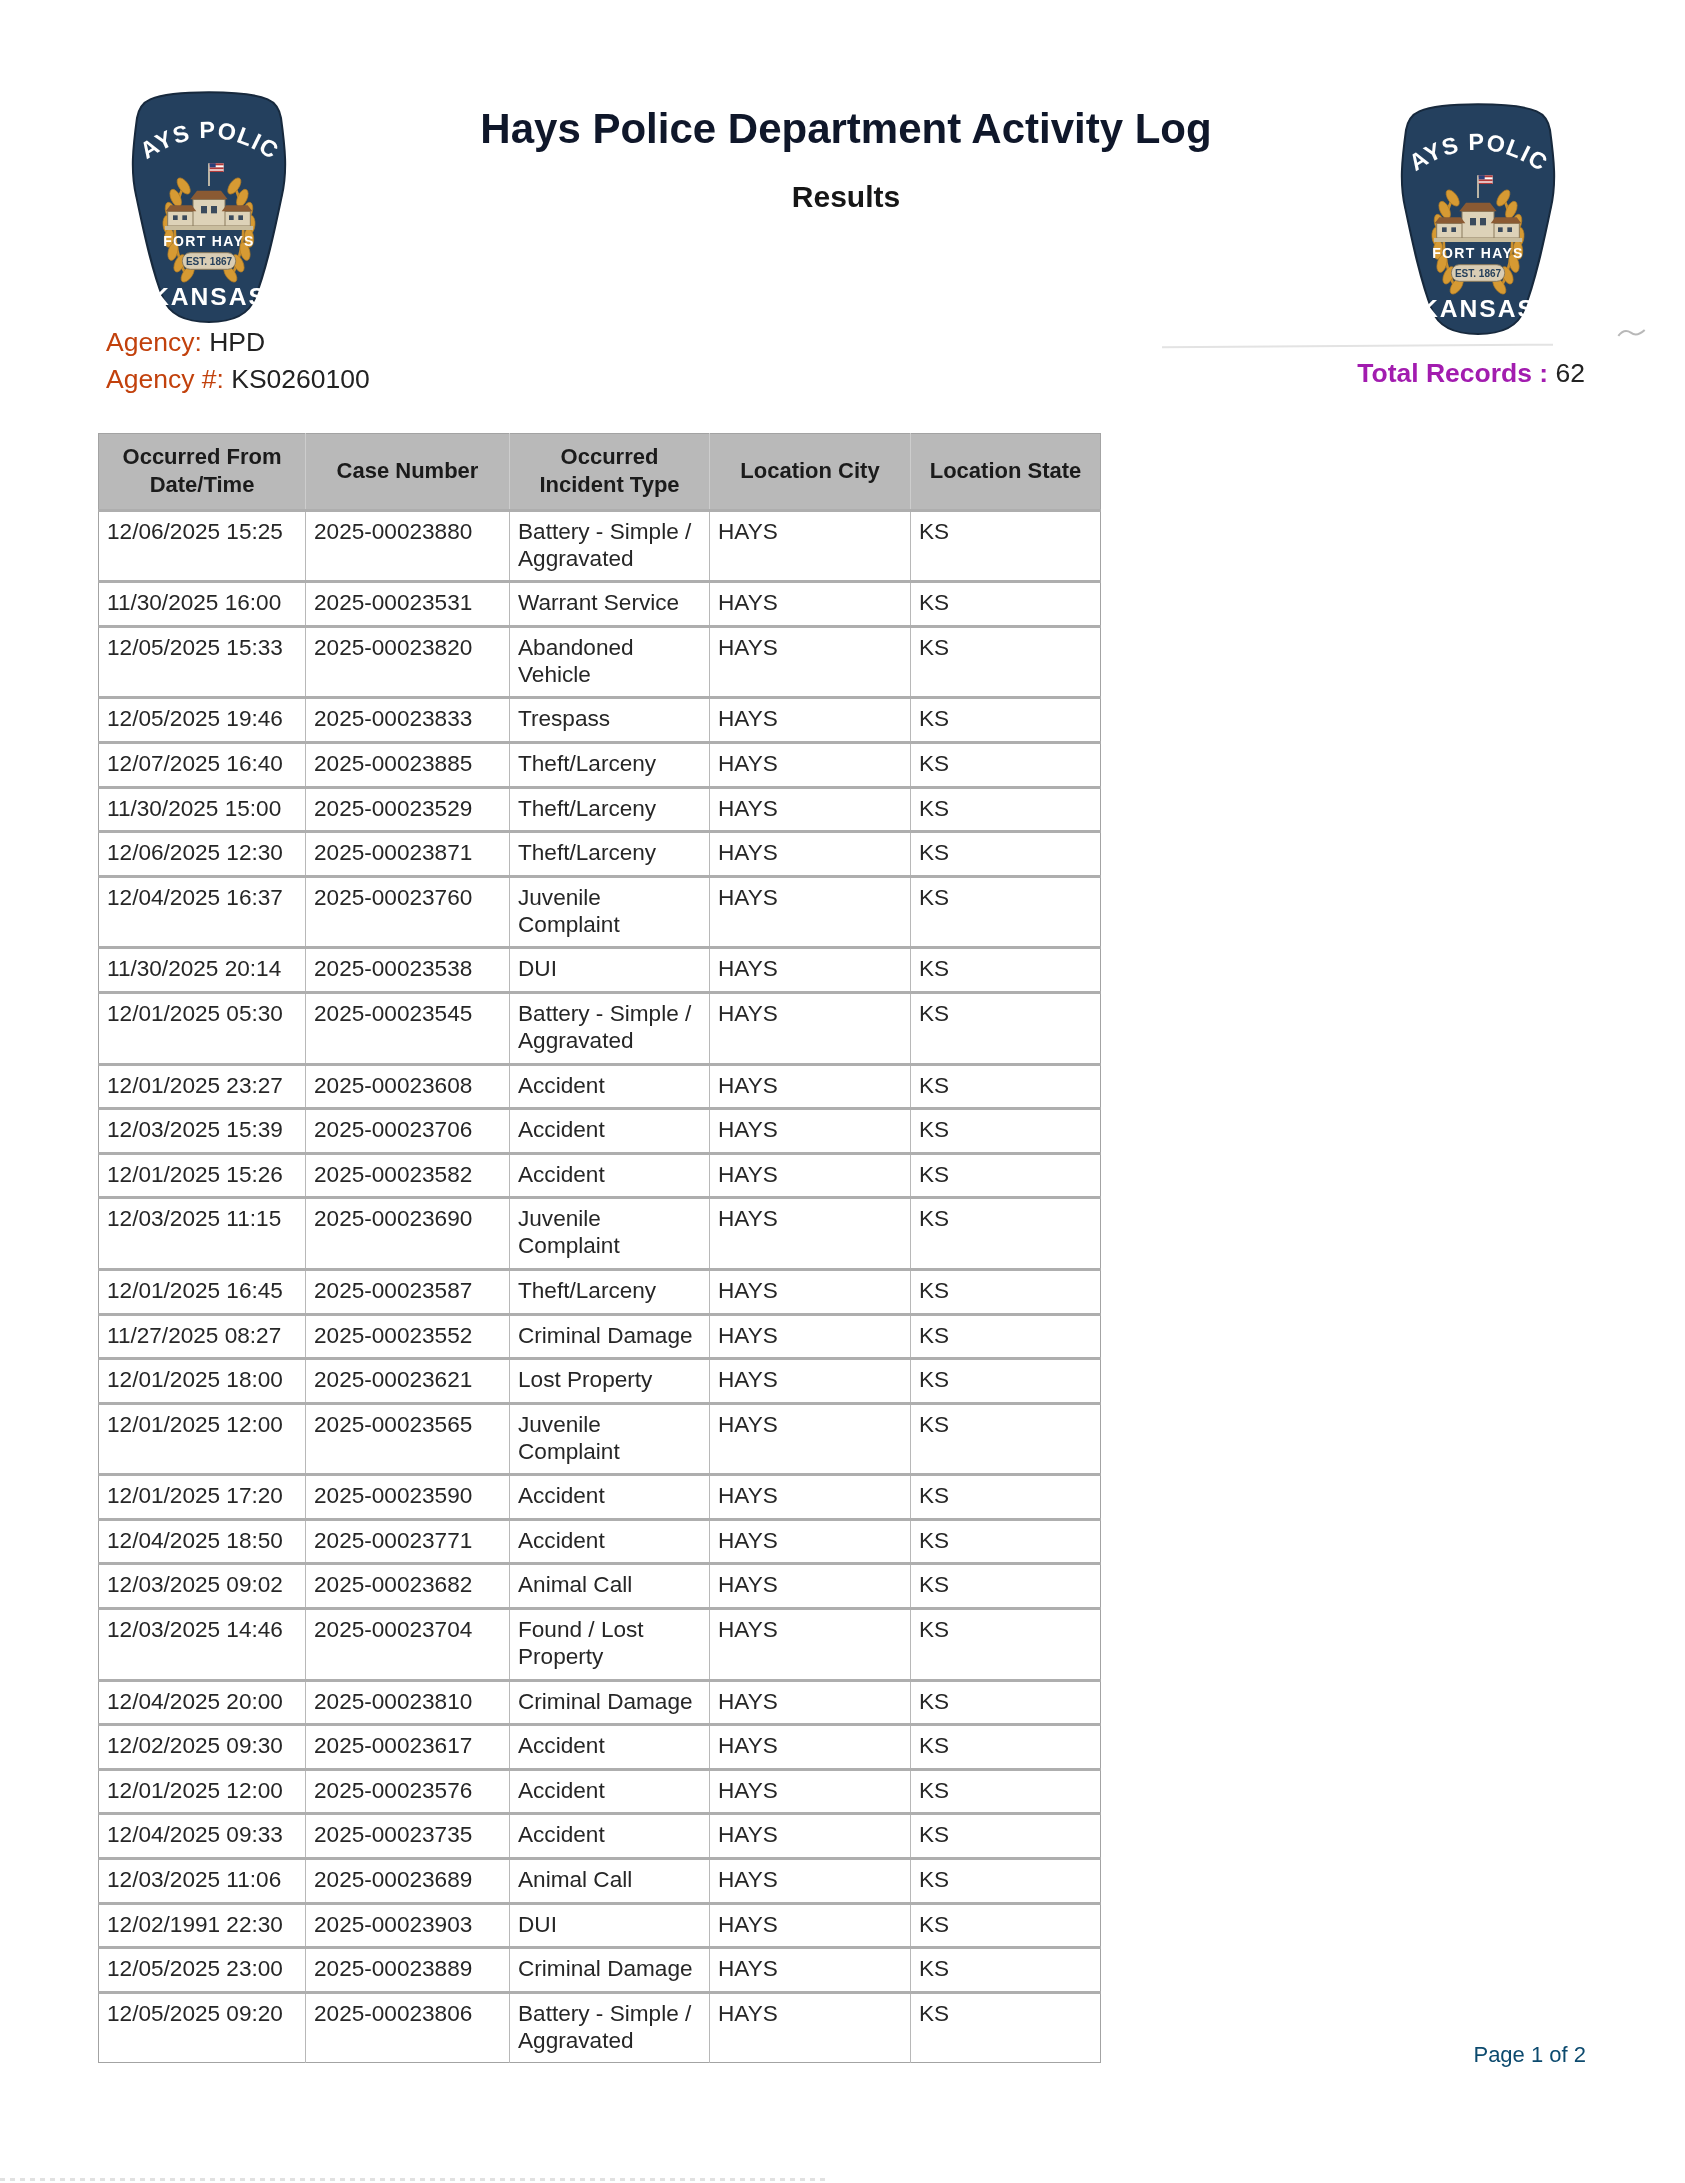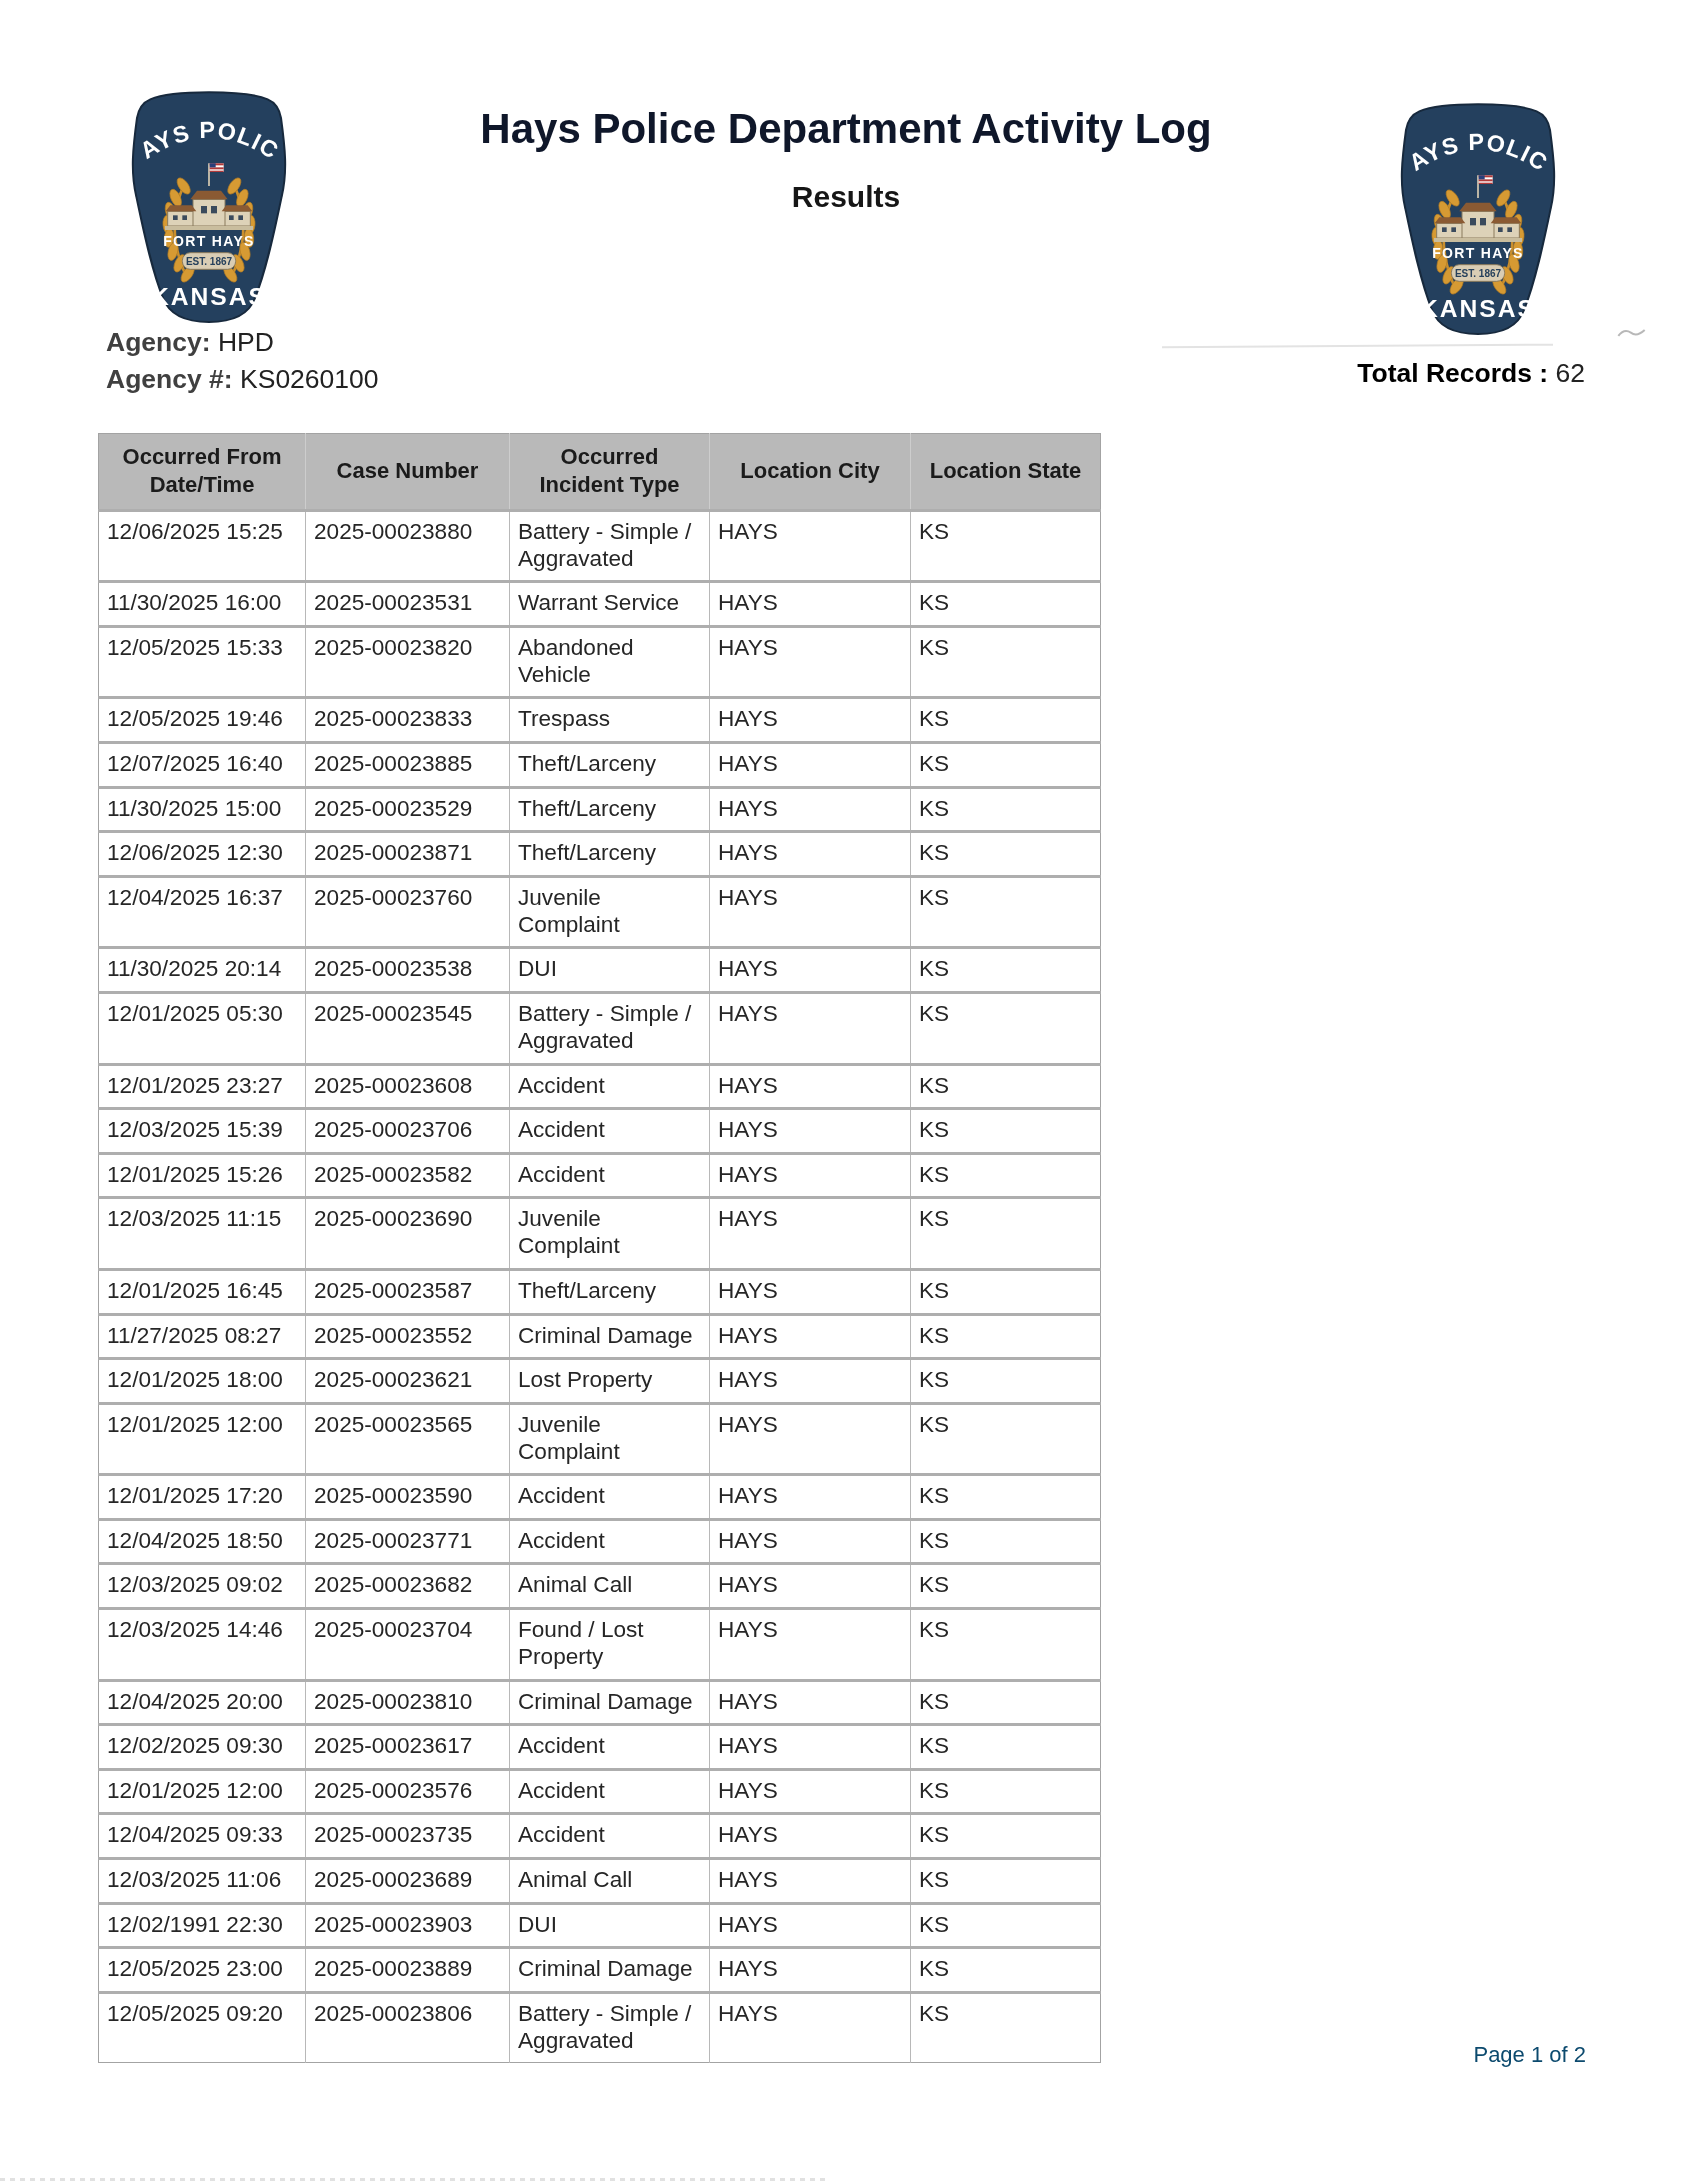--- a/index.html
+++ b/index.html
@@ -19,26 +19,26 @@
   }
   .doc-header-subtitle{
     position:absolute;left:312px;top:180px;width:1068px;
     text-align:center;font-size:30px;font-weight:700;color:#161616;
   }
   .badge{position:absolute;width:202px;height:240px;}
   .badge.left{left:108px;top:86px;}
   .badge.right{left:1377px;top:98px;}
   
   .agency-block{position:absolute;left:106px;top:324px;font-size:26.5px;line-height:37px;color:#222;}
-  .agency-block b{font-weight:700;color:#404040;}
+  .agency-block b{font-weight:400;color:#c2410c;}
   .total-records{
     position:absolute;right:101px;top:358px;font-size:26.5px;color:#222;
     white-space:nowrap;
   }
-  .total-records b{font-weight:700;color:#000000;}
+  .total-records b{font-weight:700;color:#a21caf;}
   
   .activity-table{
     position:absolute;left:98px;top:433px;width:1003px;
     border-collapse:collapse;table-layout:fixed;
     font-size:22.6px;color:#262626;
     border:1.3px solid #a3a3a3;
   }
   .activity-table th{
     background:#b9b9b9;color:#1b1b1b;
     font-weight:700;text-align:center;vertical-align:middle;

